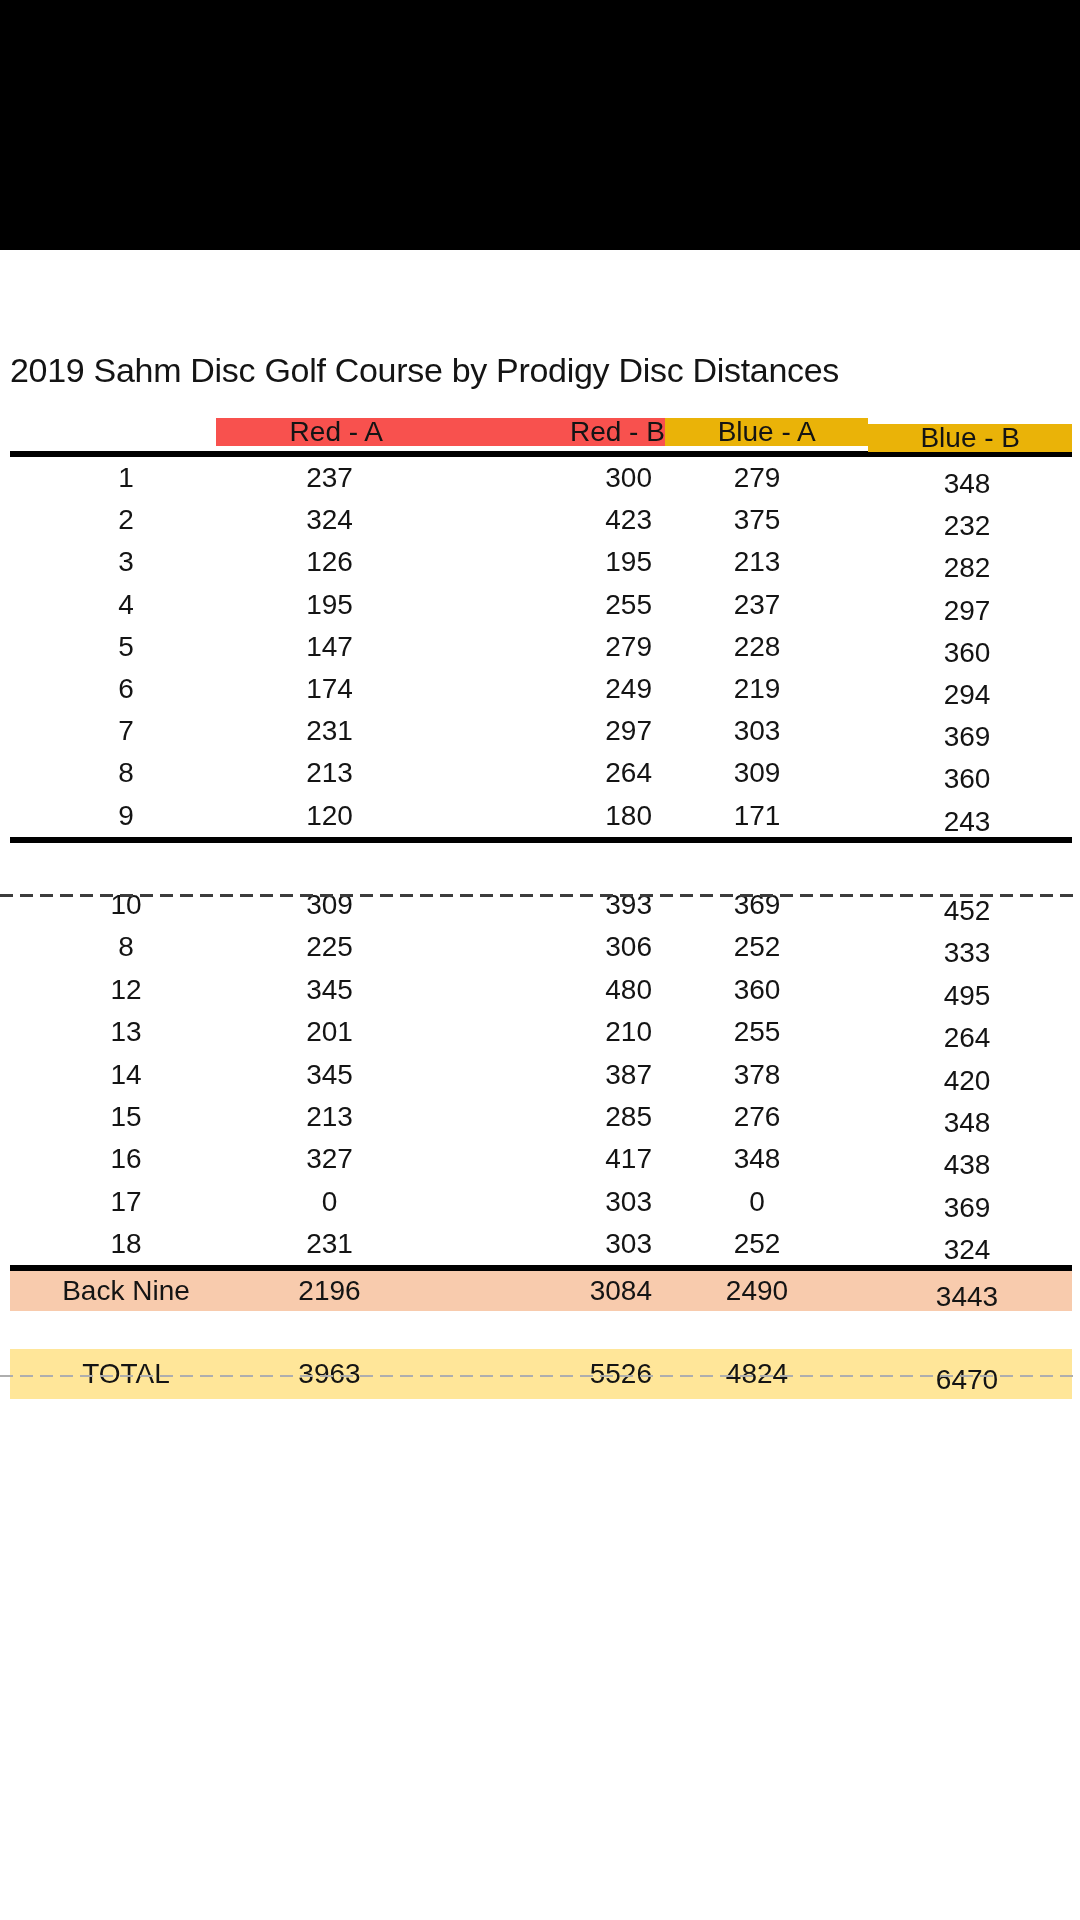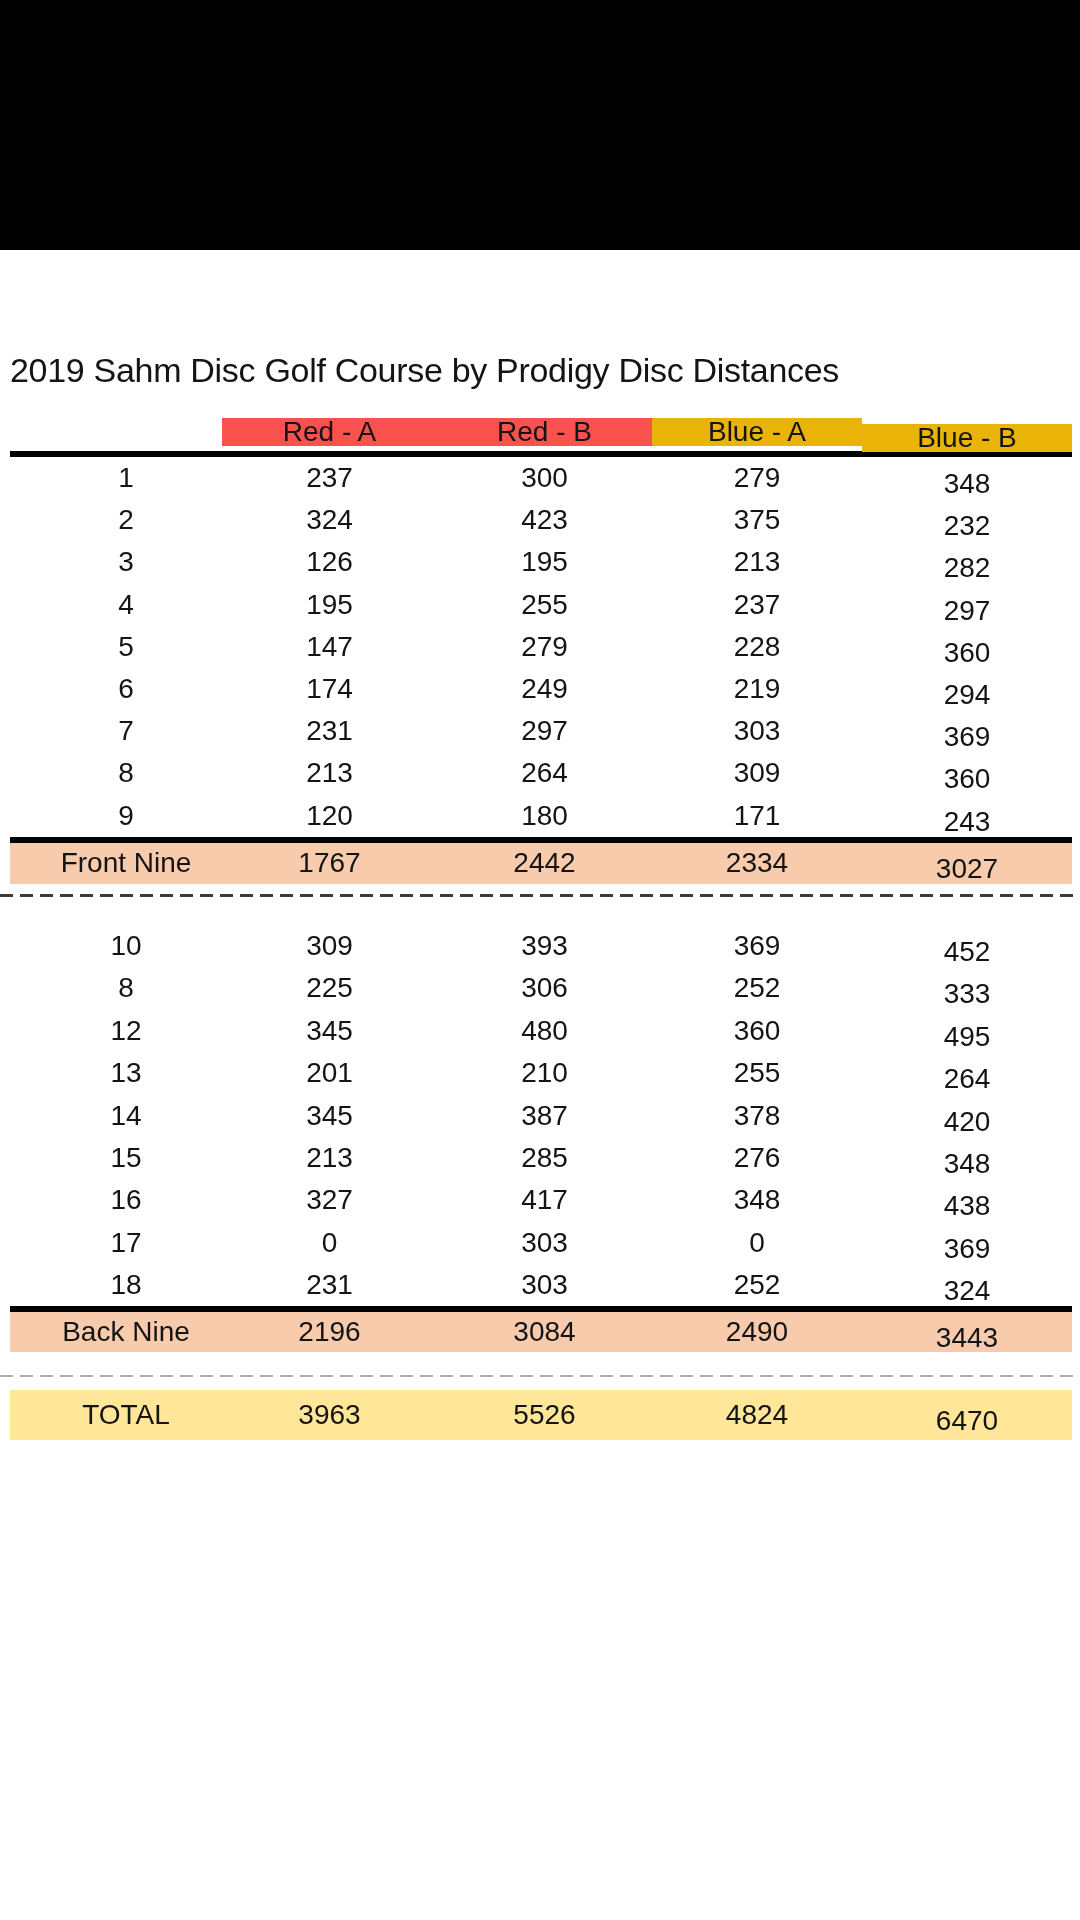--- a/index.html
+++ b/index.html
@@ -30,25 +30,25 @@
   }
   .row { display:flex; align-items:center; }
   .cell {
     text-align:center;
     font-size:28px;
     line-height:1;
     color:#141414;
   }
   .c0 { width:212px; padding-left:20px; box-sizing:border-box; }
   .c1 { width:215px; }
-  .c2 { width:215px; }
+  .c2 { width:215px;text-align:right; }
   .c3 { width:210px; }
   .c4 { width:210px;margin-top:12px; }
   .header-row { height:39px; }
-  .header-row .hdr-red  { background:#F8514E; }
+  .header-row .hdr-red  { background:#F8514E;padding-left:16px; }
   .header-row .hdr-blue { background:#eab308; }
   .divider { height:6px; background:#000000; }
   .data-row-front { height:42.2px; }
   .data-row-back  { height:42.4px; }
   .subtotal-row {
     background:#F8CBAD;
   }
   .subtotal-front { height:41px; }
   .subtotal-back  { height:40px; }
   .spacer-front { height:41.2px; }
@@ -146,27 +146,20 @@
   <div class="row data-row-front">
     <div class="cell c0">9</div>
     <div class="cell c1">120</div>
     <div class="cell c2">180</div>
     <div class="cell c3">171</div>
     <div class="cell c4">243</div>
   </div>
 
   <div class="divider"></div>
 
-  <div class="row subtotal-row subtotal-front">
-    <div class="cell c0">Front Nine</div>
-    <div class="cell c1">1767</div>
-    <div class="cell c2">2442</div>
-    <div class="cell c3">2334</div>
-    <div class="cell c4">3027</div>
-  </div>
 
   <div class="spacer-front"></div>
 
   <div class="row data-row-back">
     <div class="cell c0">10</div>
     <div class="cell c1">309</div>
     <div class="cell c2">393</div>
     <div class="cell c3">369</div>
     <div class="cell c4">452</div>
   </div>

